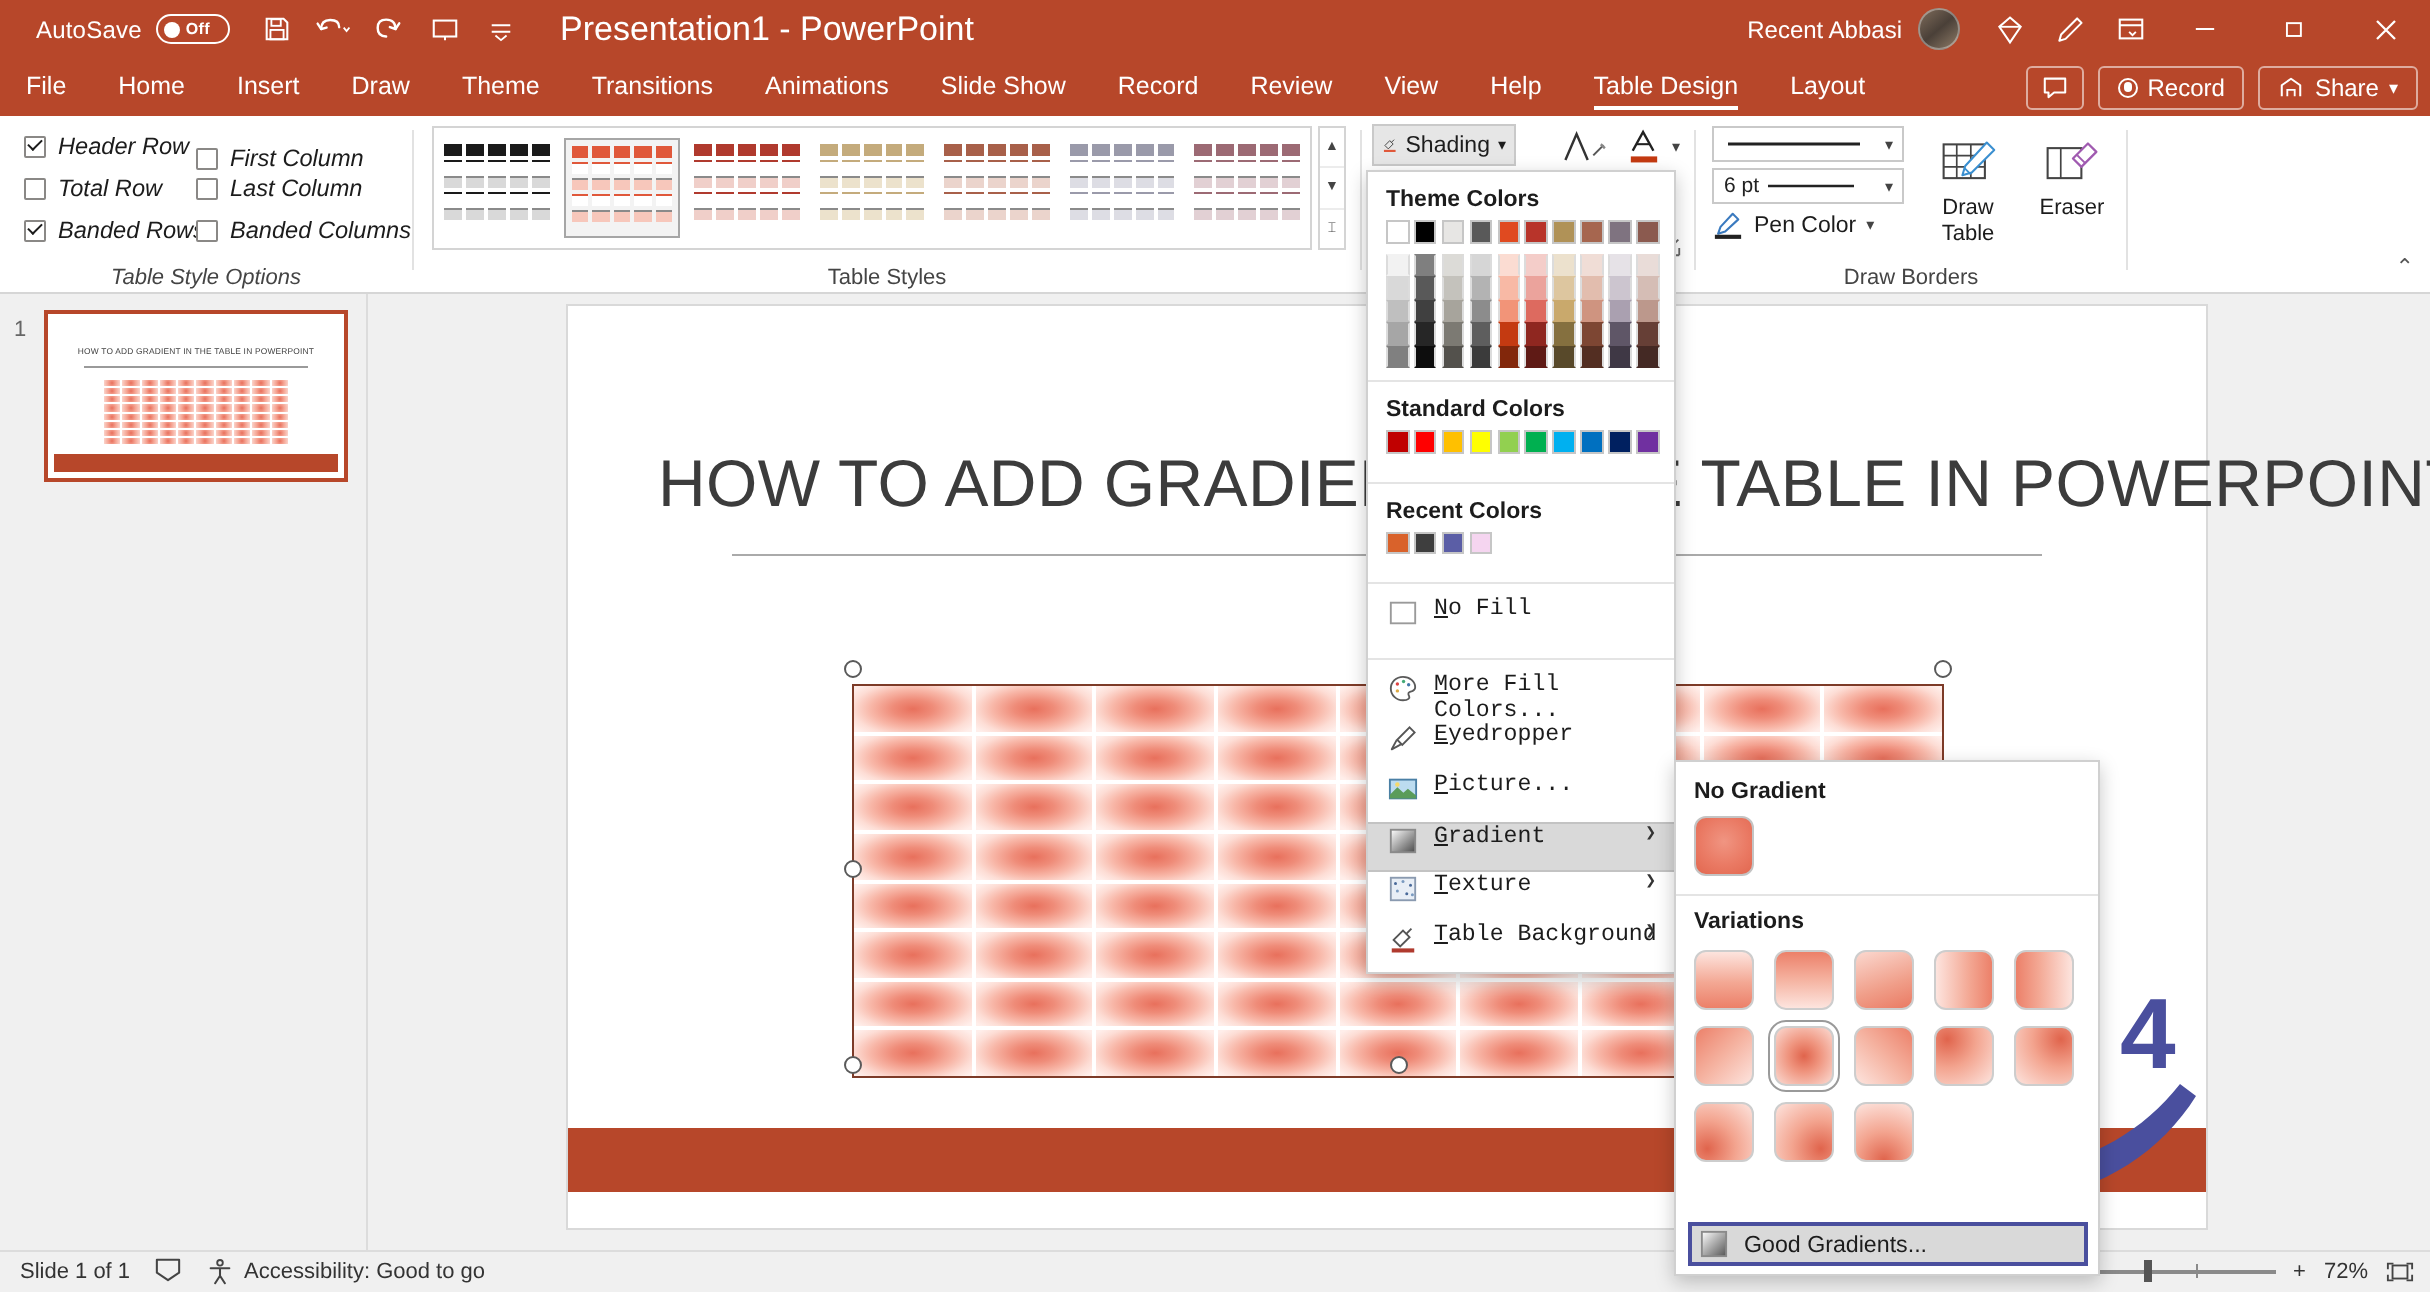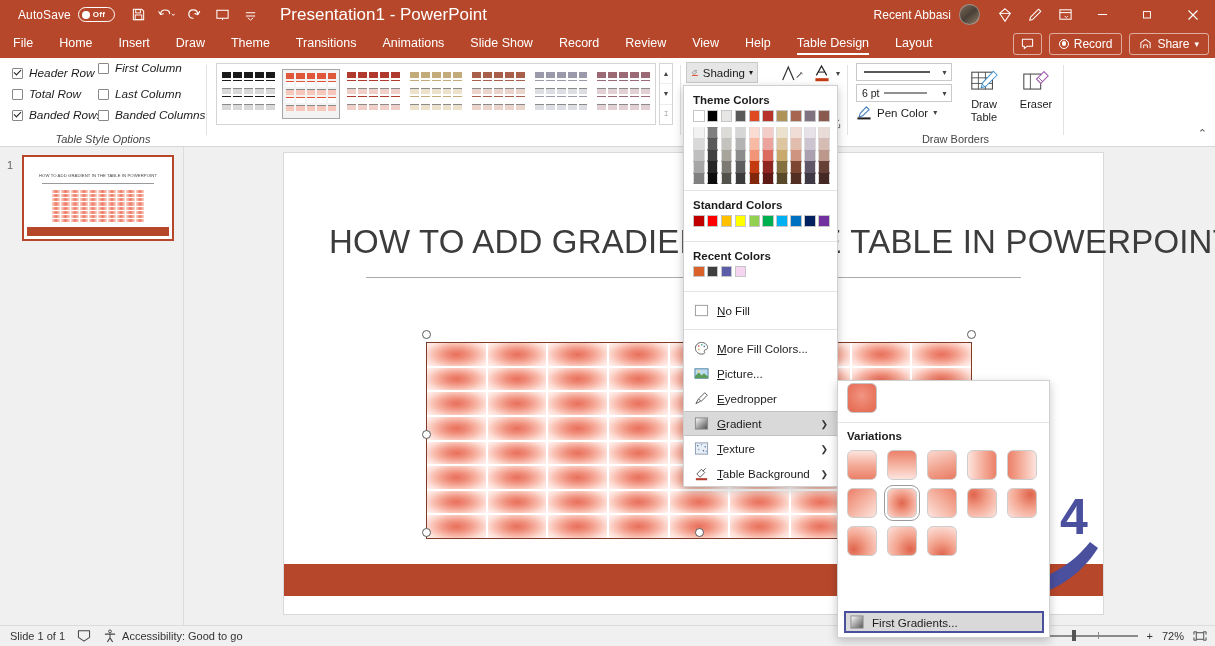--- a/index.html
+++ b/index.html
@@ -199,22 +199,22 @@
     box-shadow:0 3px 9px rgba(0,0,0,.22); z-index:40;
   }
   #shade-menu { left:683px; top:85px; width:155px; }
   .mhdr { font-size:11.5px; font-weight:bold; color:#1c1c1c; padding:8px 0 4px 9px; }
   .swrow { display:flex; gap:2.4px; padding:0 0 0 9px; }
   .sw { width:11.5px; height:11.5px; border:1px solid #c6c6c6; cursor:default; }
   .swcol { display:flex; flex-direction:column; gap:0px; }
   .swcol .sw { border:1px solid transparent; border-left:1px solid #dcdcdc; border-right:1px solid #dcdcdc; height:11.5px; }
   .msep { height:1px; background:#e4e4e4; margin:6px 0; }
   .mitem {
-    display:flex; align-items:center; gap:8px; height:25px; padding-left:9px; padding-right:8px;
-    font-size:11.6px; color:#1c1c1c; cursor:default; position:relative;
+    display:flex; gap:8px; height:25px; padding-left:9px; padding-right:8px;
+    font-size:11.6px; color:#1c1c1c; cursor:default; position:relative;font-family:Liberation Mono, monospace;
   }
   .mitem .u { text-decoration:underline; }
   .mitem.hl { background:#d9d9d9; border-top:1px solid #c3c3c3; border-bottom:1px solid #c3c3c3; }
   .mitem .chev { position:absolute; right:9px; font-size:9px; color:#333; }
   .mi-ic { width:16px; height:16px; display:flex; align-items:center; justify-content:center; flex:0 0 16px;}
 
   
   #grad-menu { left:837px; top:380px; width:213px; height:258px; }
   .grad-swatch {
     width:30px; height:30px; border-radius:6px; border:1px solid #c4c4c4;
@@ -372,21 +372,21 @@
   </div>
 
   <div class="ribbon">
 
     <div class="grp" id="g-tso">
       <div id="cbgrid">
           <div class="cbrow" style="left: 12px; top: 8px;">
             <span class="cb on"></span>
             <span>Header Row</span>
           </div>
-          <div class="cbrow" style="left: 98px; top: 3px;">
+          <div class="cbrow" style="left: 98px; top: 14px;">
             <span class="cb"></span>
             <span>First Column</span>
           </div>
           <div class="cbrow" style="left: 12px; top: 29px;">
             <span class="cb"></span>
             <span>Total Row</span>
           </div>
           <div class="cbrow" style="left: 98px; top: 29px;">
             <span class="cb"></span>
             <span>Last Column</span>
@@ -678,20 +678,21 @@
                 <div class="mini-cell" style="background: rgb(226, 208, 212); border-top: 1.4px solid rgb(138, 138, 138);"></div>
               </div>
             </div>
           </div>
         </div>
       <div class="gal-scroll">
         <div>▲</div>
         <div>▼</div>
         <div style="border-bottom:none">⌶</div>
       </div>
+      <div class="grp-label">Table Styles</div>
     </div>
     <div class="grp-sep" style="left:680px"></div>
 
     <div class="grp" id="g-shade">
       <div class="shading-btn">
         <svg width="15" height="15" viewBox="0 0 16 16">
             <path d="M3 8.5 L8 3.5 L11.5 7 L6.5 12z" fill="none" stroke="#444" stroke-width="1"></path>
             <path d="M9.5 5.5 L12.5 2.5" stroke="#444" stroke-width="1"></path>
             <rect x="2" y="13" width="12" height="2.2" fill="#e0583a"></rect>
           </svg>
@@ -1123,35 +1124,35 @@
               <circle cx="8.3" cy="4" r=".9" fill="#4a7"></circle>
               <circle cx="11" cy="5.7" r=".9" fill="#47a"></circle>
               <circle cx="5" cy="9" r=".9" fill="#da4"></circle>
             </svg>
           </span>
           <span><span class="u">M</span>ore Fill Colors...</span>
         </div>
         <div class="mitem">
           <span class="mi-ic">
             <svg width="15" height="15" viewBox="0 0 16 16">
+              <path d="M11.5 1.8l2.7 2.7-6.6 6.6-2.7-2.7z" fill="none" stroke="#555" stroke-width="1"></path>
+              <path d="M4.6 8.6L2 13.5l4.9-2.6" fill="none" stroke="#555" stroke-width="1" stroke-linejoin="round"></path>
+            </svg>
+          </span>
+          <span><span class="u">E</span>yedropper</span>
+        </div>
+        <div class="mitem">
+          <span class="mi-ic">
+            <svg width="15" height="15" viewBox="0 0 16 16">
               <rect x="1" y="3" width="14" height="10" fill="#bcdcf0" stroke="#4a7fa5" stroke-width="1"></rect>
               <path d="M1 11l4-4 3.2 3 2.4-2.2L15 11.5V13H1z" fill="#5a9c5a"></path>
               <circle cx="5" cy="5.6" r="1.2" fill="#f5d96b"></circle>
             </svg>
           </span>
           <span><span class="u">P</span>icture...</span>
-        </div>
-        <div class="mitem">
-          <span class="mi-ic">
-            <svg width="15" height="15" viewBox="0 0 16 16">
-              <path d="M11.5 1.8l2.7 2.7-6.6 6.6-2.7-2.7z" fill="none" stroke="#555" stroke-width="1"></path>
-              <path d="M4.6 8.6L2 13.5l4.9-2.6" fill="none" stroke="#555" stroke-width="1" stroke-linejoin="round"></path>
-            </svg>
-          </span>
-          <span><span class="u">E</span>yedropper</span>
         </div>
         <div class="mitem hl">
           <span class="mi-ic">
             <svg width="15" height="15" viewBox="0 0 16 16">
               <defs>
                 <linearGradient id="gi" x1="0" y1="0" x2="1" y2="1">
                   <stop offset="0" stop-color="#fff"></stop>
                   <stop offset="1" stop-color="#4a4a4a"></stop>
                 </linearGradient>
               </defs>
@@ -1184,20 +1185,21 @@
               <rect x="2" y="13" width="12" height="2.2" fill="#b03a2e"></rect>
             </svg>
           </span>
           <span><span class="u">T</span>able Background</span>
           <span class="chev">❯</span>
         </div>
       </div>
   </div>
 
   <div class="menu" id="grad-menu">
+    <div class="mhdr" style="padding-top:9px">No Gradient</div>
     <div class="grad-swatch"></div>
     <div class="msep" style="margin:9px 0 0 0"></div>
     <div class="mhdr" style="padding-top:7px">Variations</div>
     <div class="var-grid" id="vargrid">
         <div class="var" style="background: linear-gradient(rgb(253, 228, 222) 0%, rgb(243, 167, 147) 55%, rgb(236, 128, 105) 100%);"></div>
         <div class="var" style="background: linear-gradient(rgb(236, 128, 105) 0%, rgb(245, 179, 161) 50%, rgb(253, 228, 222) 100%);"></div>
         <div class="var" style="background: linear-gradient(160deg, rgb(251, 216, 207) 0%, rgb(240, 158, 137) 60%, rgb(234, 122, 99) 100%);"></div>
         <div class="var" style="background: linear-gradient(90deg, rgb(253, 228, 222) 0%, rgb(243, 167, 147) 60%, rgb(236, 128, 105) 100%);"></div>
         <div class="var" style="background: linear-gradient(270deg, rgb(253, 228, 222) 0%, rgb(243, 167, 147) 60%, rgb(236, 128, 105) 100%);"></div>
         <div class="var" style="background: linear-gradient(135deg, rgb(236, 128, 105) 0%, rgb(245, 179, 161) 50%, rgb(253, 228, 222) 100%);"></div>
@@ -1212,21 +1214,21 @@
     <div class="more-grad">
       <svg width="14" height="14" viewBox="0 0 15 15">
           <defs>
             <linearGradient id="mg" x1="0" y1="0" x2="1" y2="1">
               <stop offset="0" stop-color="#fff"></stop>
               <stop offset="1" stop-color="#555"></stop>
             </linearGradient>
           </defs>
           <rect x="1" y="1" width="13" height="13" fill="url(#mg)" stroke="#8a8a8a" stroke-width="1"></rect>
         </svg>
-      <span>First Gradients...</span>
+      <span>Good Gradients...</span>
     </div>
   </div>
 
   <svg class="ann-arrow" width="160" height="80" viewBox="0 0 160 80">
     <path d="M150 8 C130 40, 95 60, 50 62 L50 72 L8 54 L50 36 L50 47 C88 45, 120 30, 142 2 Z" fill="#4a4f9e"></path>
   </svg>
   <div class="ann-4">4</div>
 
   <div class="status">
     <div class="st-left">

